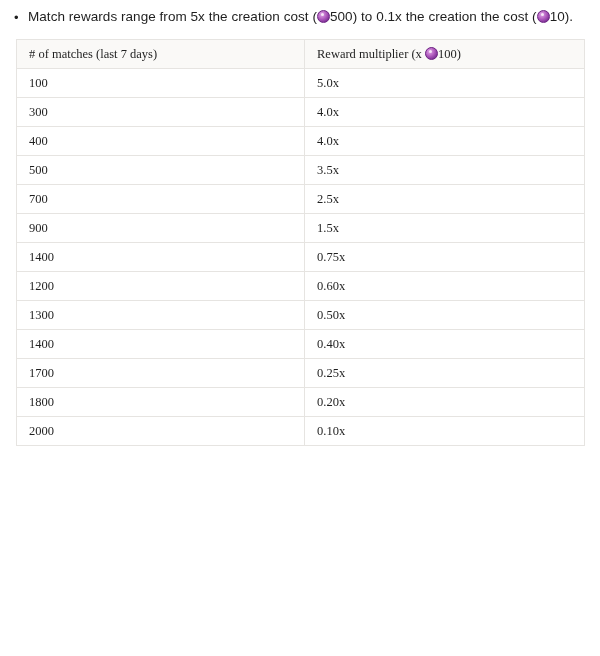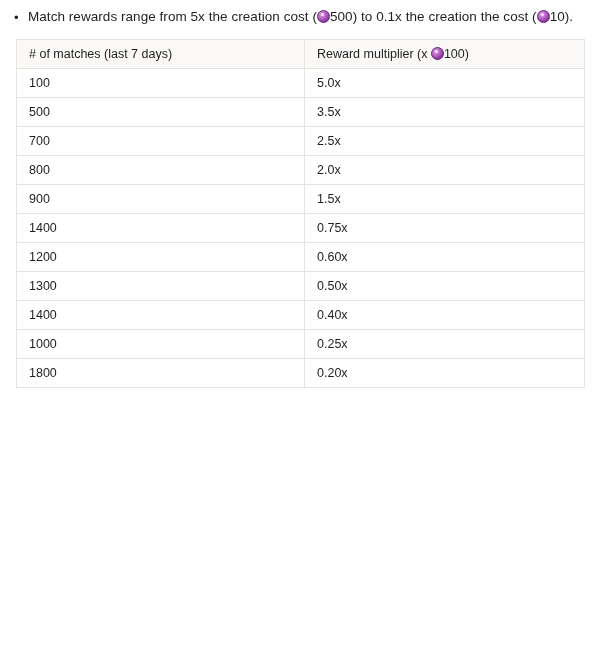--- a/index.html
+++ b/index.html
@@ -73,20 +73,21 @@
     border: 1px solid #e6e4e1;
     text-align: left;
     vertical-align: middle;
     padding: 0 12px;
     height: 29px;
     box-sizing: border-box;
     font-weight: normal;
     color: #1f1f1f;
     overflow: hidden;
     white-space: nowrap;
+    font-family: Liberation Serif, serif;
   }
   table.reward-table thead th {
     background: #faf9f7;
     height: 29px;
     color: #1f1f1f;
     font-size: 12.5px;
   }
   table.reward-table col.c1 { width: 288px; }
   table.reward-table col.c2 { width: 280px; }
   table.reward-table tbody td {
@@ -113,30 +114,34 @@
         <th># of matches (last 7 days)</th>
         <th><span>Reward multiplier (x </span><span class="coin"></span><span>100</span><span>)</span></th>
       </tr>
     </thead>
     <tbody id="table-body">
         <tr>
           <td>100</td>
           <td>5.0x</td>
         </tr>
         <tr>
+          <td>300</td>
+          <td>4.0x</td>
+        </tr>
+        <tr>
+          <td>400</td>
+          <td>4.0x</td>
+        </tr>
+        <tr>
           <td>500</td>
           <td>3.5x</td>
         </tr>
         <tr>
           <td>700</td>
           <td>2.5x</td>
-        </tr>
-        <tr>
-          <td>800</td>
-          <td>2.0x</td>
         </tr>
         <tr>
           <td>900</td>
           <td>1.5x</td>
         </tr>
         <tr>
           <td>1400</td>
           <td>0.75x</td>
         </tr>
         <tr>
@@ -145,23 +150,27 @@
         </tr>
         <tr>
           <td>1300</td>
           <td>0.50x</td>
         </tr>
         <tr>
           <td>1400</td>
           <td>0.40x</td>
         </tr>
         <tr>
-          <td>1000</td>
+          <td>1700</td>
           <td>0.25x</td>
         </tr>
         <tr>
           <td>1800</td>
           <td>0.20x</td>
+        </tr>
+        <tr>
+          <td>2000</td>
+          <td>0.10x</td>
         </tr>
       </tbody>
   </table>
 
 </div>
 
 </body></html>

